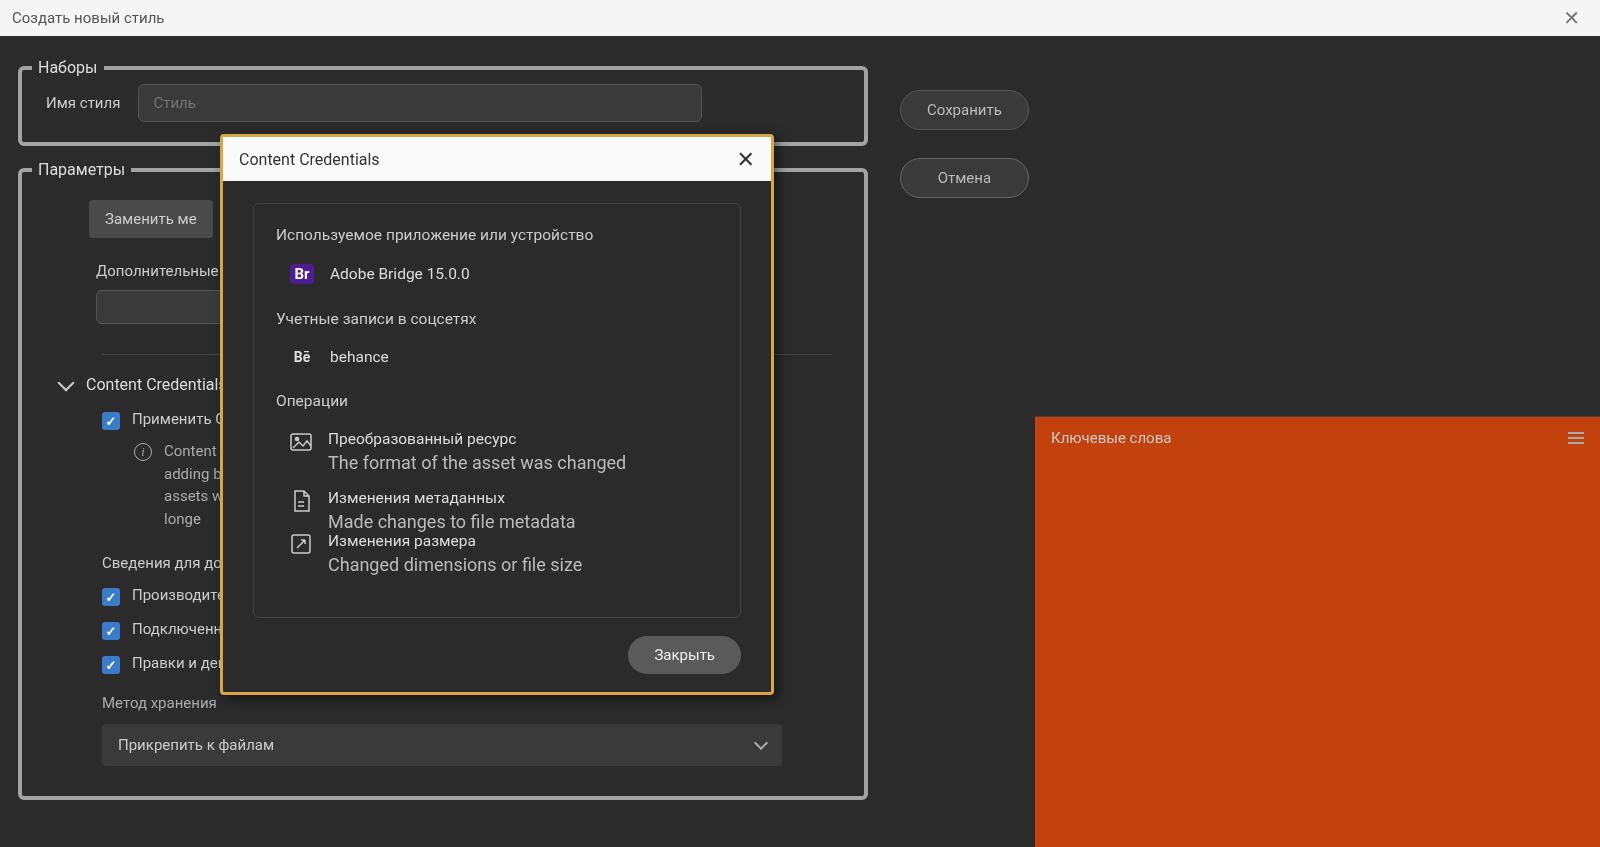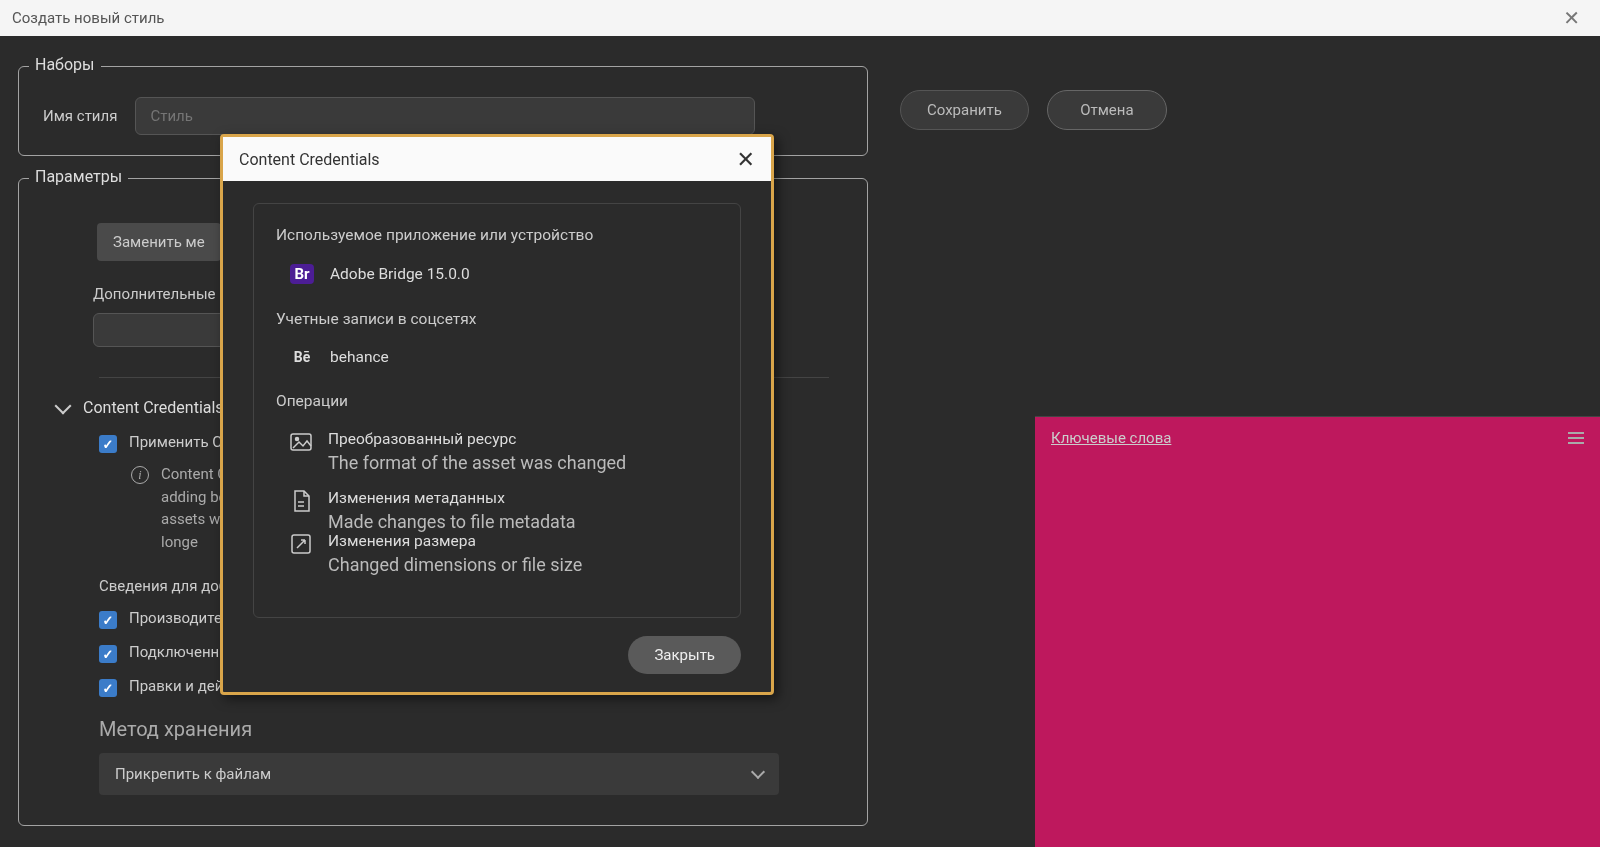--- a/index.html
+++ b/index.html
@@ -4,57 +4,57 @@
 <style>
   * { box-sizing: border-box; margin: 0; padding: 0; font-family: -apple-system, BlinkMacSystemFont, "Segoe UI", Roboto, Arial, sans-serif; }
   body { background: #2b2b2b; width: 1600px; height: 847px; overflow: hidden; color: #cccccc; position: relative; }
   
   .titlebar { background: #f5f5f5; height: 36px; display: flex; align-items: center; justify-content: space-between; padding: 0 12px; position: relative; }
   .titlebar-title { color: #555; font-size: 15px; }
   .titlebar-close { color: #777; font-size: 20px; cursor: pointer; padding: 4px 8px; }
   
   .main-area { position: relative; padding: 20px 0 0 0; }
   
-  .right-side-panel { position: absolute; left: 1035px; top: 416px; width: 565px; height: 431px; background: #be185d; border-top: 1px solid #444; text-decoration: underline; }
+  .right-side-panel { position: absolute; left: 1035px; top: 416px; width: 565px; height: 431px; background: #c2410c; border-top: 1px solid #444; }
   .panel-header { display: flex; align-items: center; justify-content: space-between; padding: 12px 16px; font-size: 15px; color: #ccc; }
   .hamburger-icon { display: flex; flex-direction: column; gap: 3px; width: 16px; cursor: pointer; }
   .hamburger-icon span { height: 2px; background: #aaa; }
   
-  .section { border: 1px solid #a3a3a3; border-radius: 6px; margin: 10px 18px 10px 18px; padding: 20px 24px 20px 24px; position: relative; }
+  .section { border: 4px solid #a3a3a3; border-radius: 6px; margin: 10px 18px 10px 18px; padding: 4px 24px 20px 24px; position: relative; }
   .section-title { position: absolute; top: -12px; left: 10px; background: #2b2b2b; padding: 0 6px; color: #ddd; font-size: 16px; }
   
   .sets-row { display: flex; align-items: center; gap: 18px; margin-top: 10px; }
   .label-text { color: #ccc; font-size: 15px; }
-  .style-input { background: #3a3a3a; border: 1px solid #555; border-radius: 6px; padding: 8px 14px; color: #aaa; font-size: 15px; width: 620px; height: 38px; }
-  
-  .right-buttons { position: absolute; left: 900px; top: 54px; display: flex; flex-direction: row; gap: 18px; }
+  .style-input { background: #3a3a3a; border: 1px solid #555; border-radius: 6px; padding: 8px 14px; color: #aaa; font-size: 15px; width: 564px; height: 38px; }
+  
+  .right-buttons { position: absolute; left: 900px; top: 54px; display: flex; flex-direction: column; gap: 28px; }
   .pill-button { background: #3a3a3a; border: 1px solid #666; border-radius: 20px; padding: 10px 26px; color: #bbb; font-size: 15px; text-align: center; min-width: 120px; cursor: pointer; }
   .pill-button:first-child { border-color: #555; }
   
   .params-section { margin-top: 22px; padding-bottom: 30px; }
-  .replace-btn { background: #4a4a4a; border: none; border-radius: 4px; padding: 10px 16px; color: #ccc; font-size: 15px; margin-left: 54px; margin-top: 24px; cursor: pointer; }
+  .replace-btn { background: #4a4a4a; border: none; border-radius: 4px; padding: 10px 16px; color: #ccc; font-size: 15px; margin-left: 43px; margin-top: 24px; cursor: pointer; }
   .addl-label { color: #ccc; font-size: 15px; margin: 24px 0 0 50px; }
   .addl-input { background: #3a3a3a; border: 1px solid #555; border-radius: 6px; padding: 8px; margin: 10px 0 0 50px; width: 150px; height: 34px; }
   
   hr.sep { border: none; border-top: 1px solid #444; margin: 30px 0 20px 56px; width: 730px; }
   
   .cc-accordion { display: flex; align-items: center; gap: 14px; margin: 0 0 16px 14px; }
   .chevron-down { display: inline-block; width: 12px; height: 12px; border-right: 2px solid #ccc; border-bottom: 2px solid #ccc; transform: rotate(45deg); margin-top: -4px; }
   .cc-title { color: #ddd; font-size: 16px; }
   
   .checkbox-row { display: flex; align-items: flex-start; gap: 12px; margin: 14px 0 0 56px; }
   .checkbox { width: 18px; height: 18px; background: #3b7cc9; border-radius: 3px; display: flex; align-items: center; justify-content: center; flex-shrink: 0; margin-top: 2px; }
   .checkbox::after { content: "✓"; color: white; font-size: 13px; font-weight: bold; }
   .chk-label { color: #ccc; font-size: 15px; }
   
   .info-block { display: flex; gap: 12px; margin: 10px 0 0 88px; color: #aaa; font-size: 15px; line-height: 1.5; max-width: 140px; }
   .info-icon { width: 18px; height: 18px; border: 1.5px solid #aaa; border-radius: 50%; display: flex; align-items: center; justify-content: center; font-size: 12px; font-style: italic; font-family: serif; flex-shrink: 0; margin-top: 3px; }
   
   .sub-label { color: #ccc; font-size: 15px; margin: 24px 0 0 56px; }
-  .store-label { color: #aaa; font-size: 20px; margin: 20px 0 0 56px; }
+  .store-label { color: #aaa; font-size: 15px; margin: 20px 0 0 56px; }
   .select-box { background: #3a3a3a; border: none; border-radius: 4px; padding: 12px 16px; color: #ccc; font-size: 15px; margin: 12px 0 0 56px; width: 680px; display: flex; justify-content: space-between; align-items: center; cursor: pointer; gap: 28px; }
   .select-chevron { display: inline-block; width: 10px; height: 10px; border-right: 2px solid #aaa; border-bottom: 2px solid #aaa; transform: rotate(45deg); margin-top: -4px; }
   
   
   .modal { position: absolute; left: 220px; top: 98px; width: 554px; background: #2b2b2b; border: 3px solid #d9a54a; border-radius: 4px; box-shadow: 4px 4px 12px rgba(0,0,0,0.5); }
   .modal-titlebar { background: #fafafa; height: 44px; display: flex; align-items: center; justify-content: space-between; padding: 0 16px; }
   .modal-title { color: #333; font-size: 16px; }
   .modal-close { color: #333; font-size: 22px; cursor: pointer; }
   
   .modal-body { padding: 22px 30px 18px 30px; }

